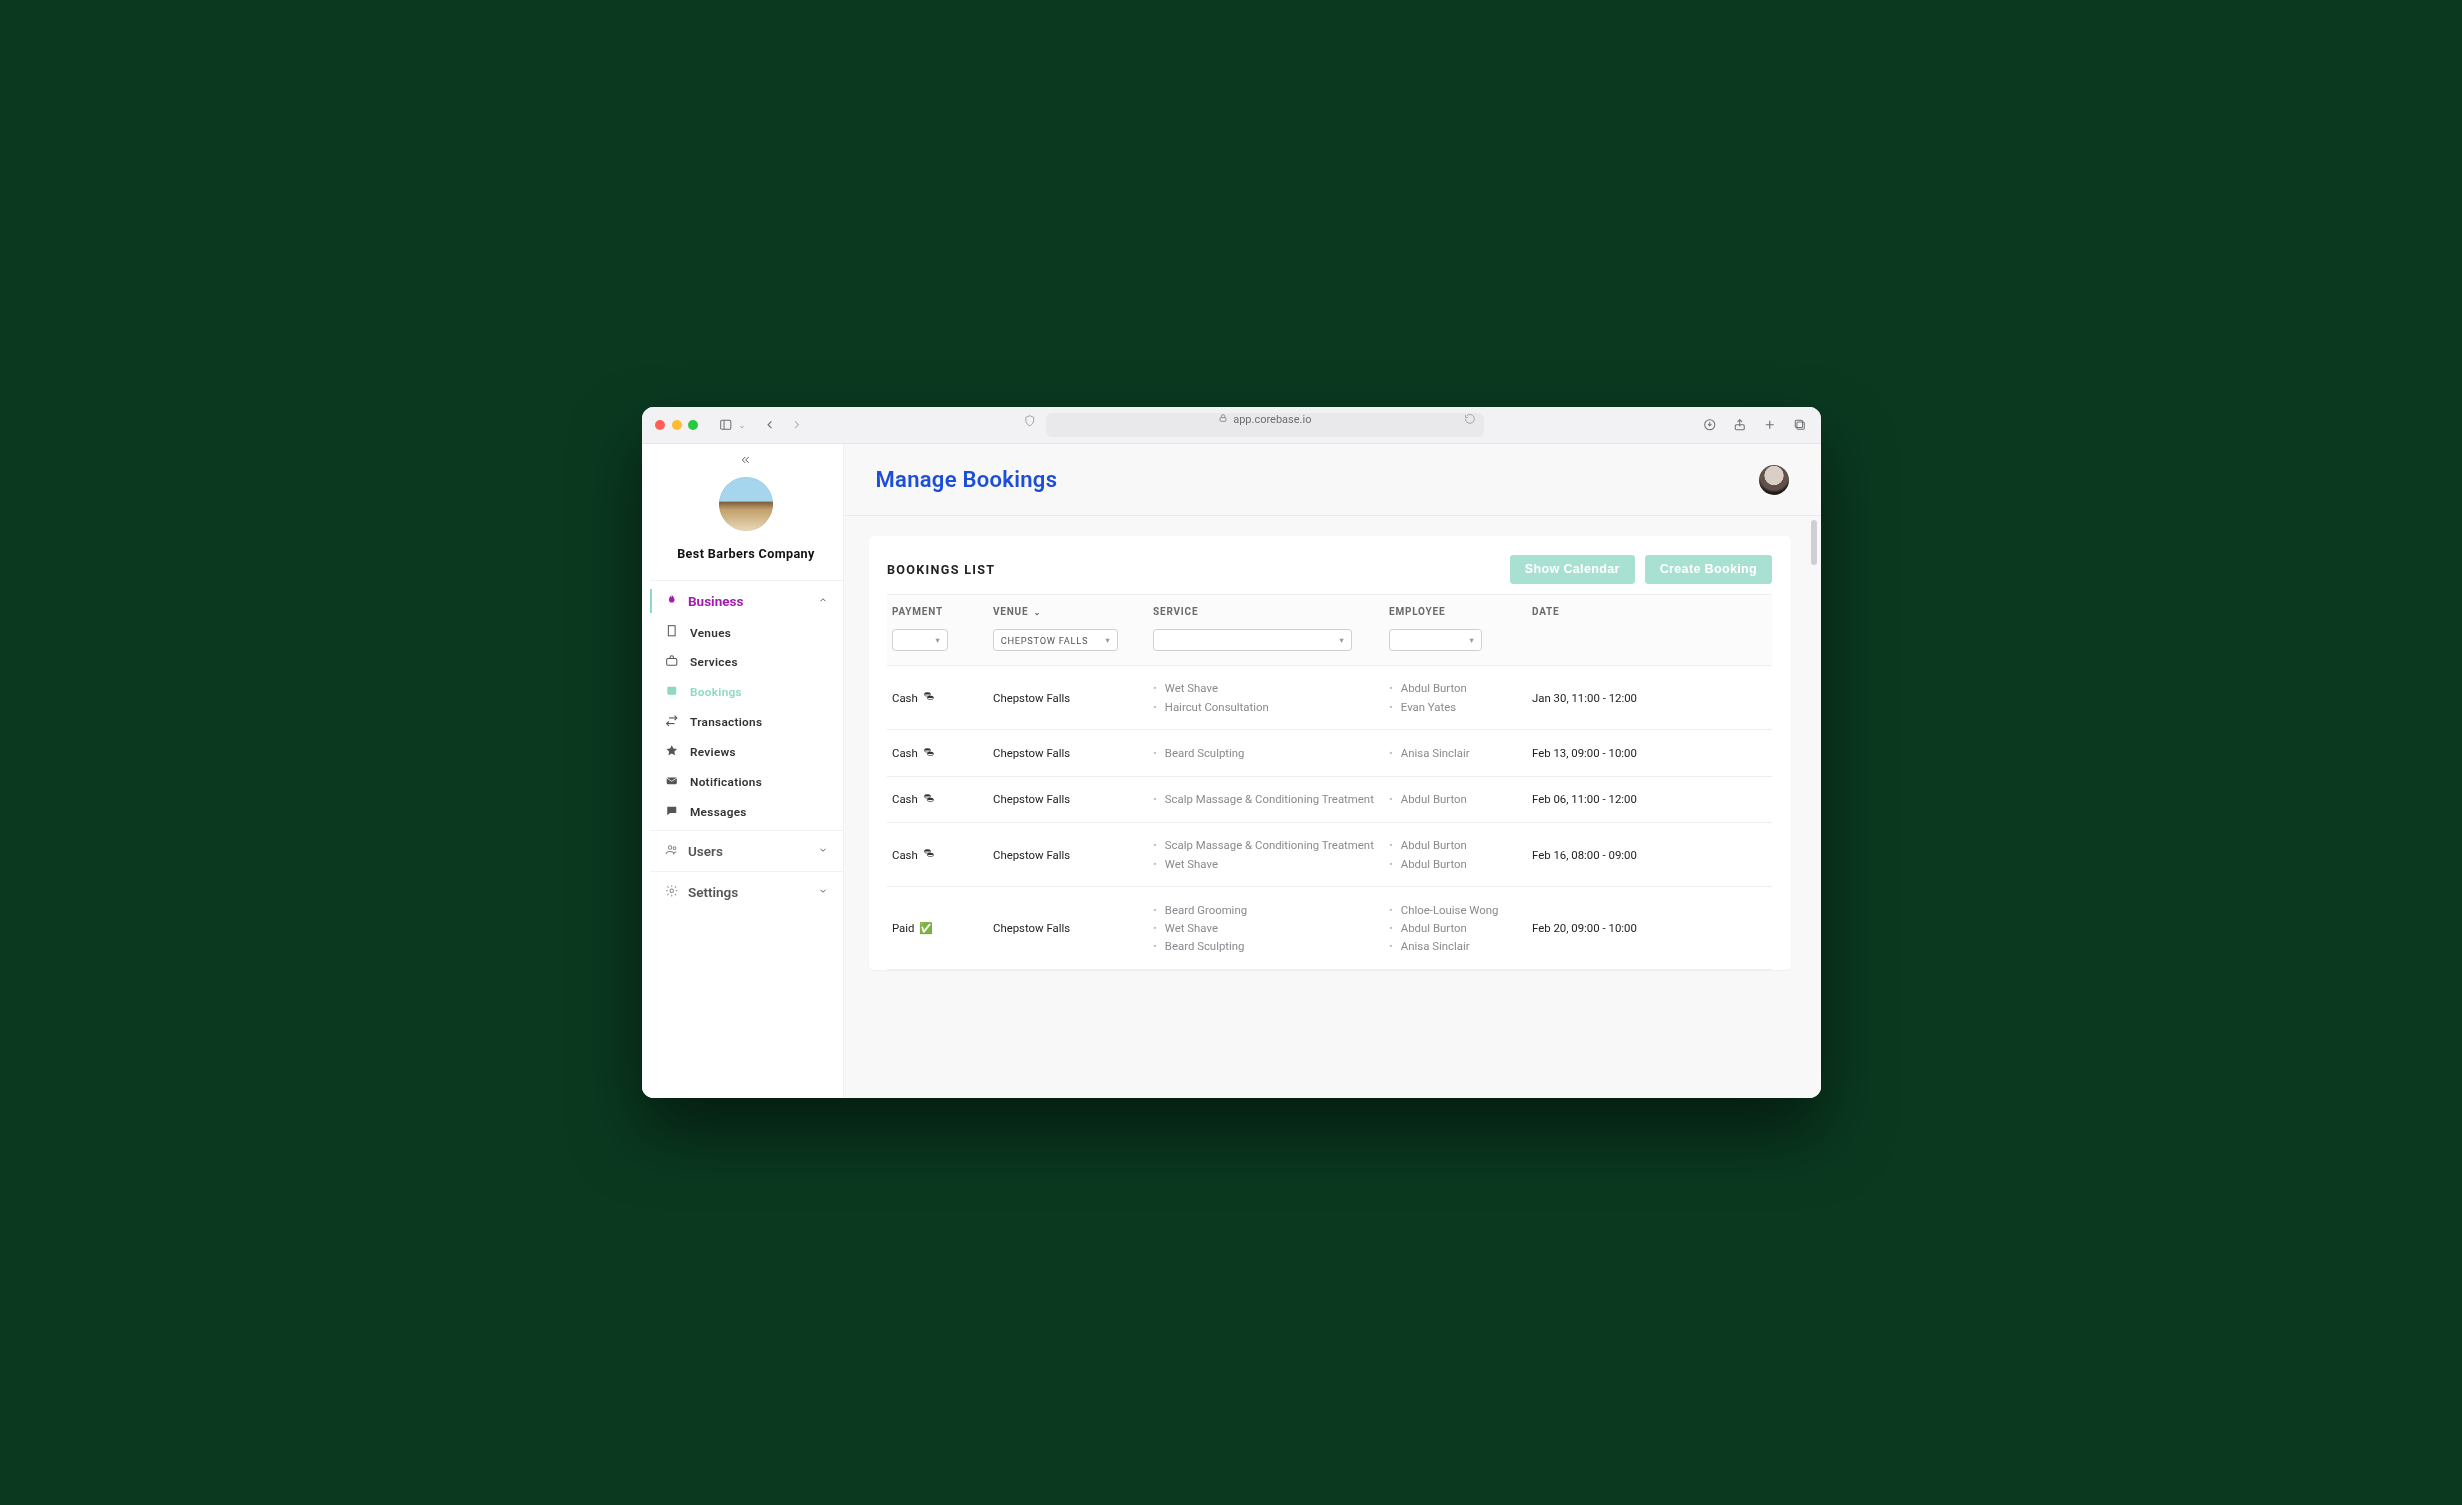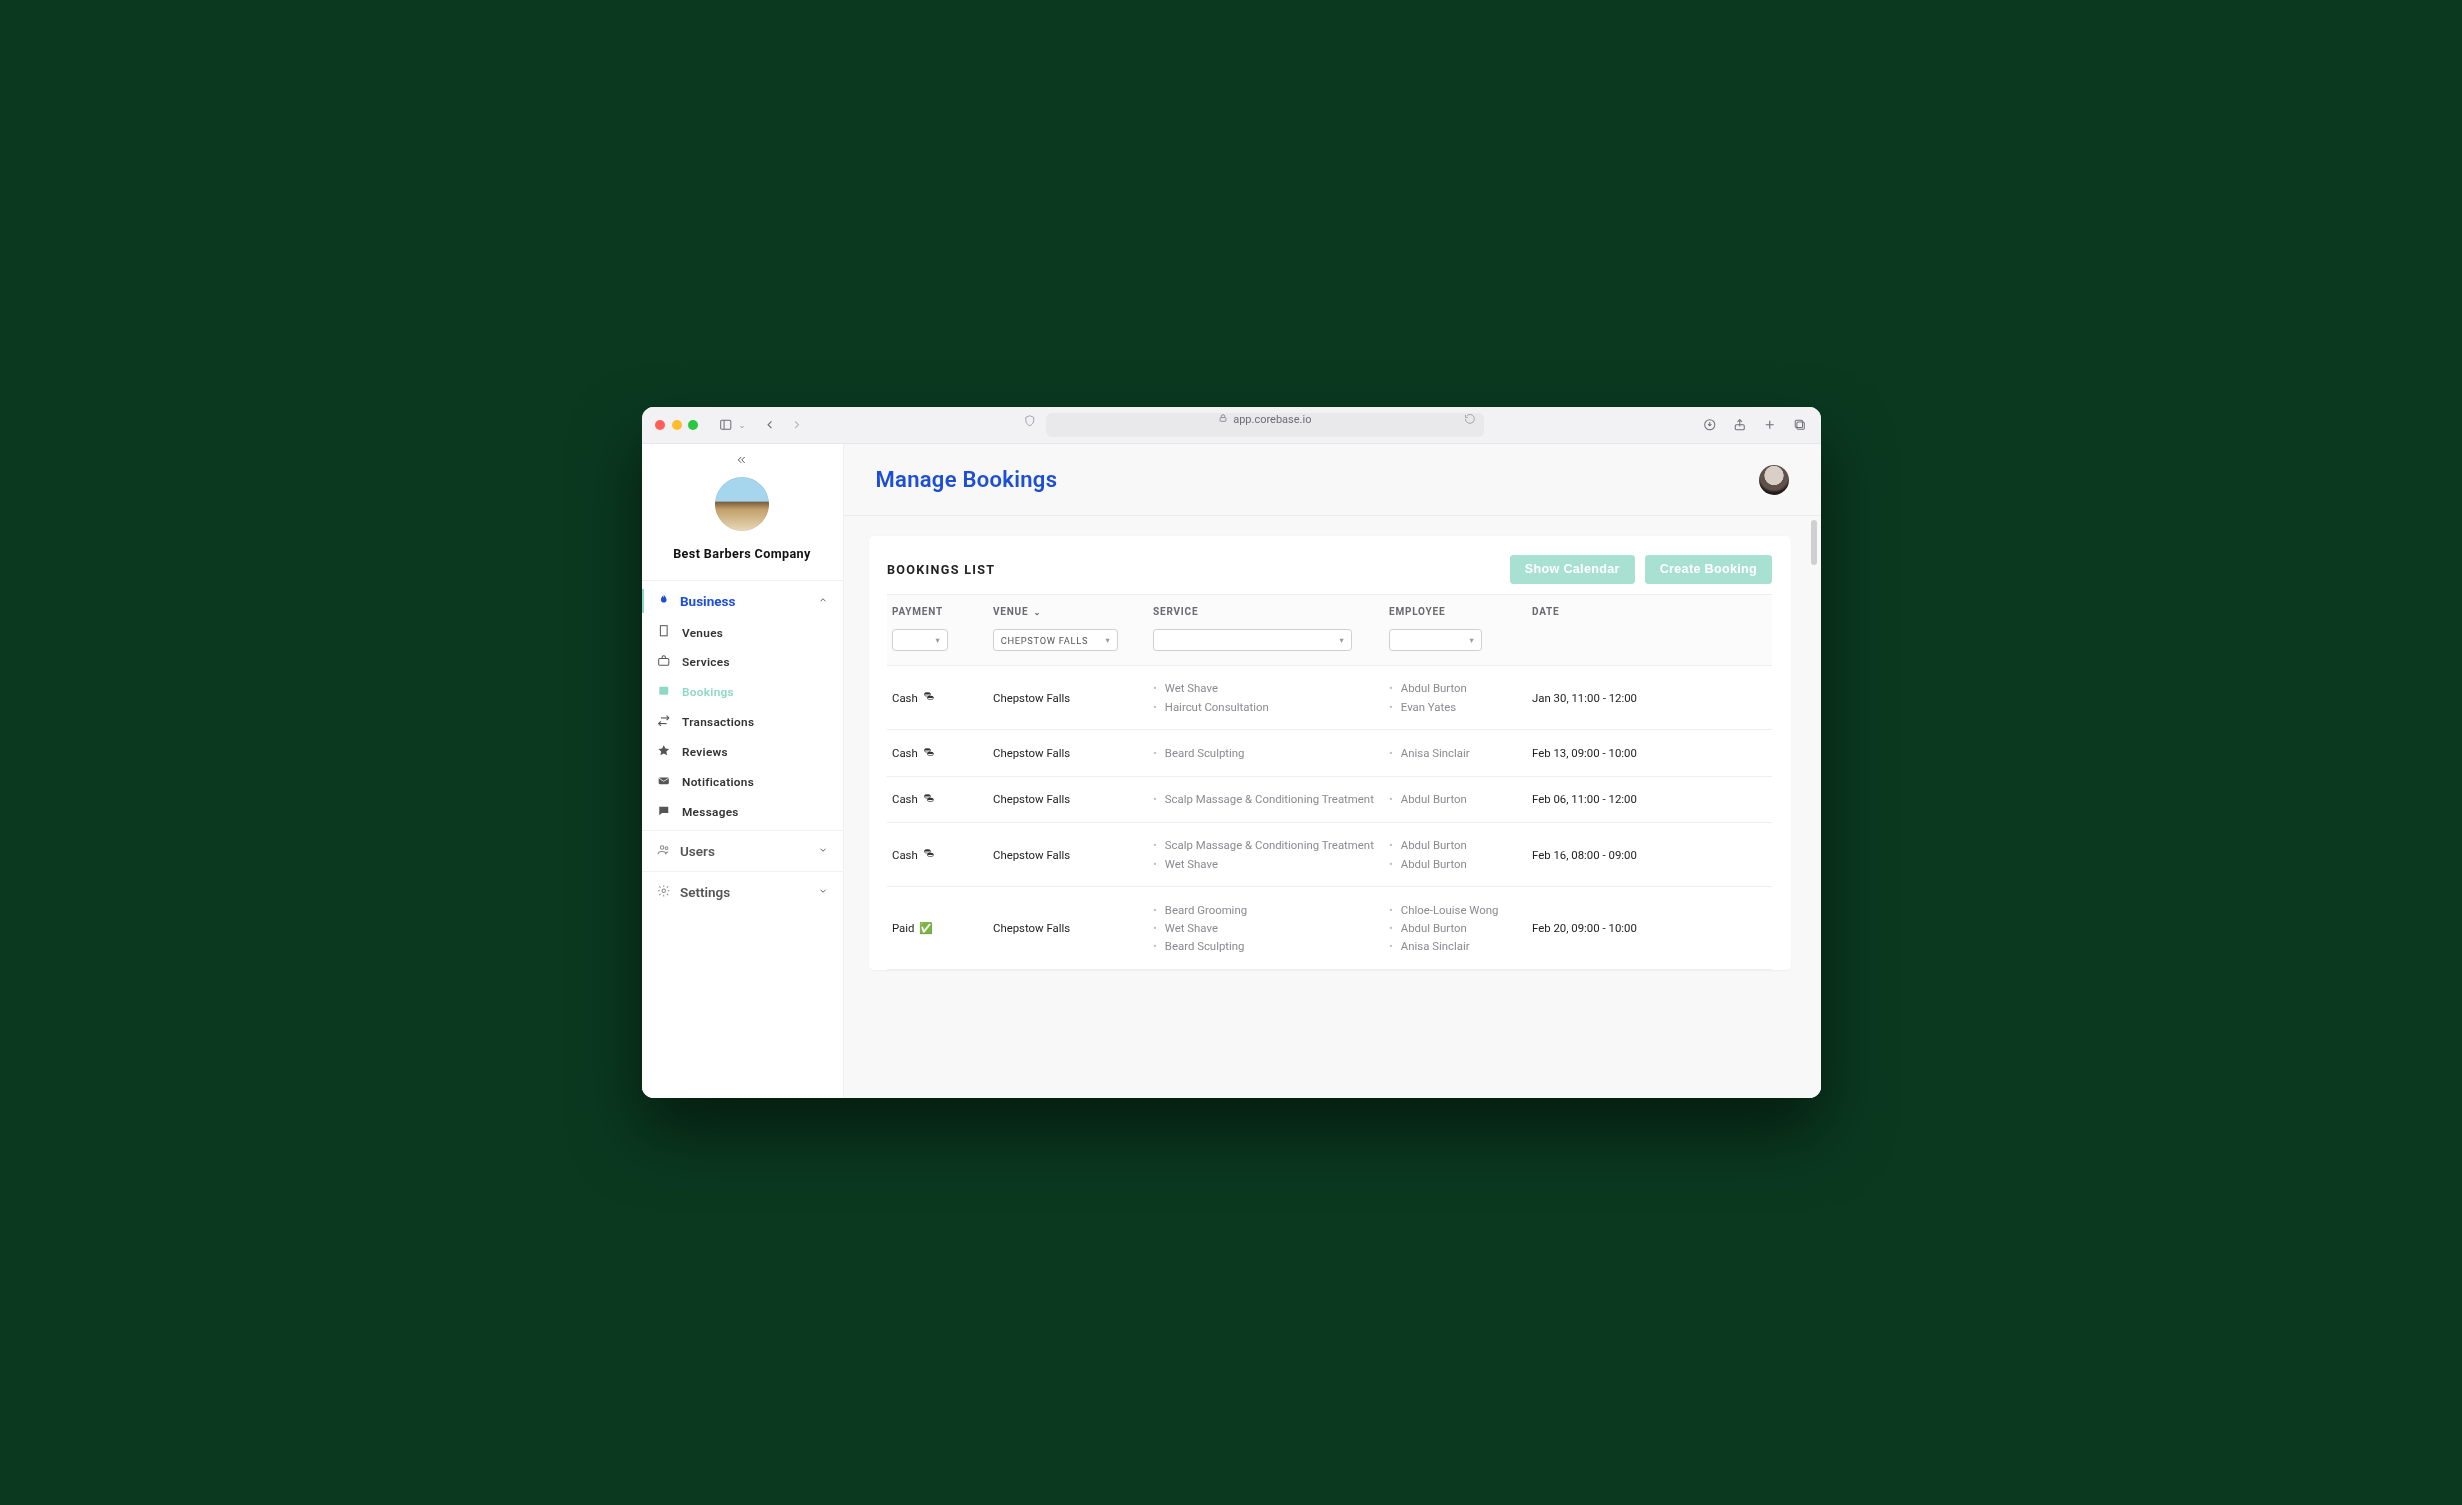--- a/index.html
+++ b/index.html
@@ -51,34 +51,34 @@
     background:#e9e9eb; border-radius: 5.9px;
     color:#6e6e73; font-size:11px; position:relative;
     gap:5px;
   }
   .addr-refresh { position:absolute; right:8.4px; color:#9a9aa0; }
   .chrome-right { display:flex; gap: 15px; }
   
   .app { flex:1; display:flex; background:#fff; overflow:hidden; }
   .sidebar {
     width: 202px; background:#fff; border-right:0.8px solid #f0f0f0;
-    padding: 10px 0 0 0; display:flex; flex-direction:column;
+    padding: 10px 0 0 8px; display:flex; flex-direction:column;
   }
   .collapse-btn { align-self:center; color:#555; margin-bottom:8.4px; font-size:12.6px; }
   .org-avatar {
     width:54px; height:54px; border-radius:50%;
     background: linear-gradient(to bottom, #a6d5ee 0%, #a6d5ee 45%, #7a5b3c 46%, #c2a06a 60%, #e8d9b8 100%);
     align-self:center;
     box-shadow: inset 0 0 0 0.8px rgba(0,0,0,0.06);
   }
   .org-name { text-align:center; margin:15px 0 18.5px; font-weight:700; letter-spacing:0.4px; color:#111; font-size:12.6px; }
   .nav-section { border-top:0.8px solid #f1f1f1; padding:3.4px 0; }
   .nav-parent {
     display:flex; align-items:center; gap:10px;
-    padding:8.4px 15px; font-weight:700; color:#1d4ed8; cursor:pointer;
+    padding:8.4px 15px; font-weight:700; color:#a21caf; cursor:pointer;
   }
   .nav-parent .chev { margin-left:auto; color:#444; font-size:10px; }
   .active-parent { position:relative; }
   .active-parent::before {
     content:""; position:absolute; left:0; top:5px; bottom:5px; width:2.5px; background:#8ed9c5;
   }
   .nav-item {
     display:flex; align-items:center; gap:12px;
     padding:6.7px 15px 6.7px 15px; font-weight:600; color:#333; cursor:pointer;
     font-size:11.8px; letter-spacing:0.3px;

